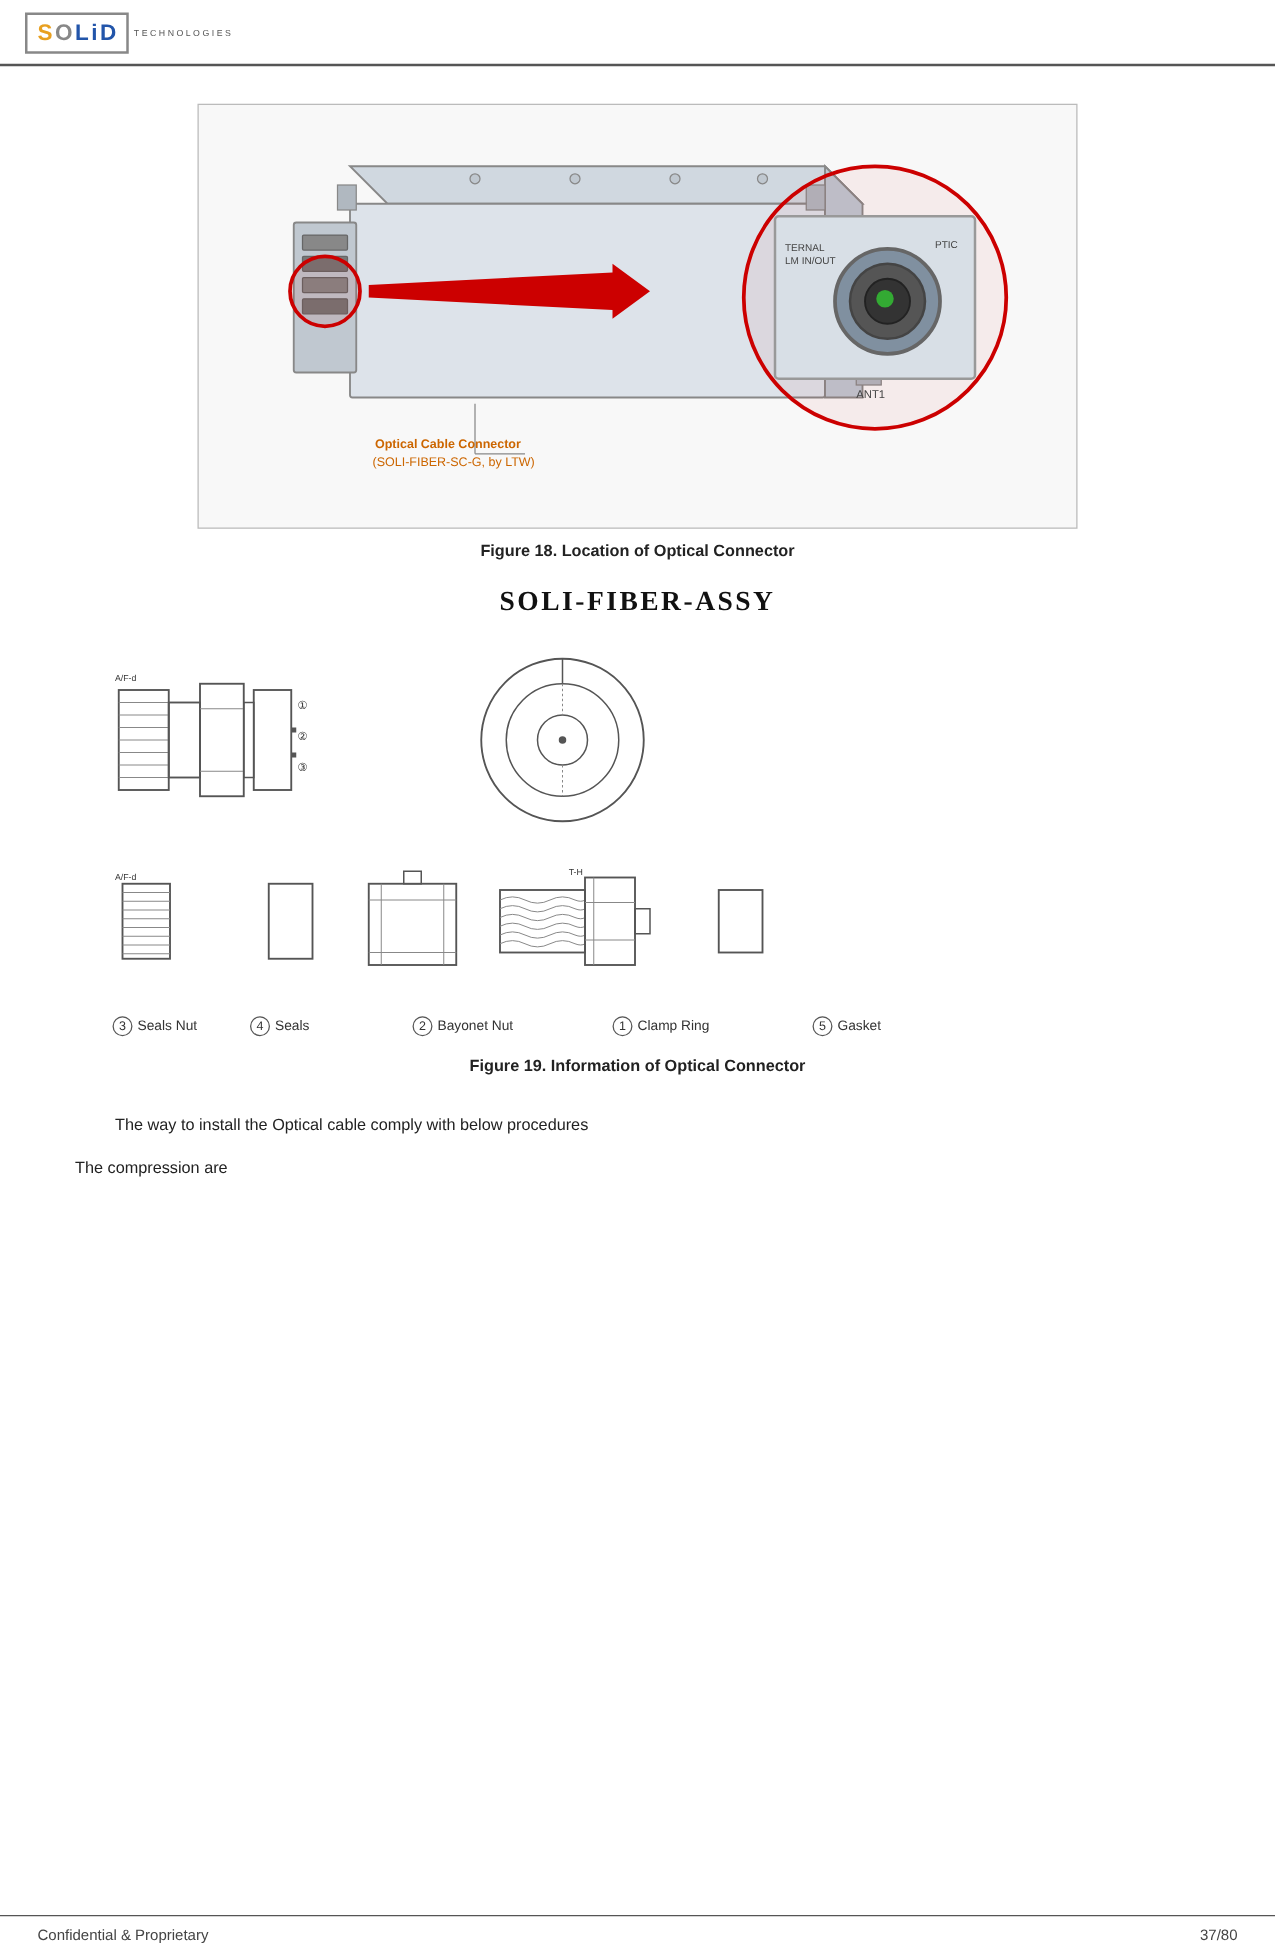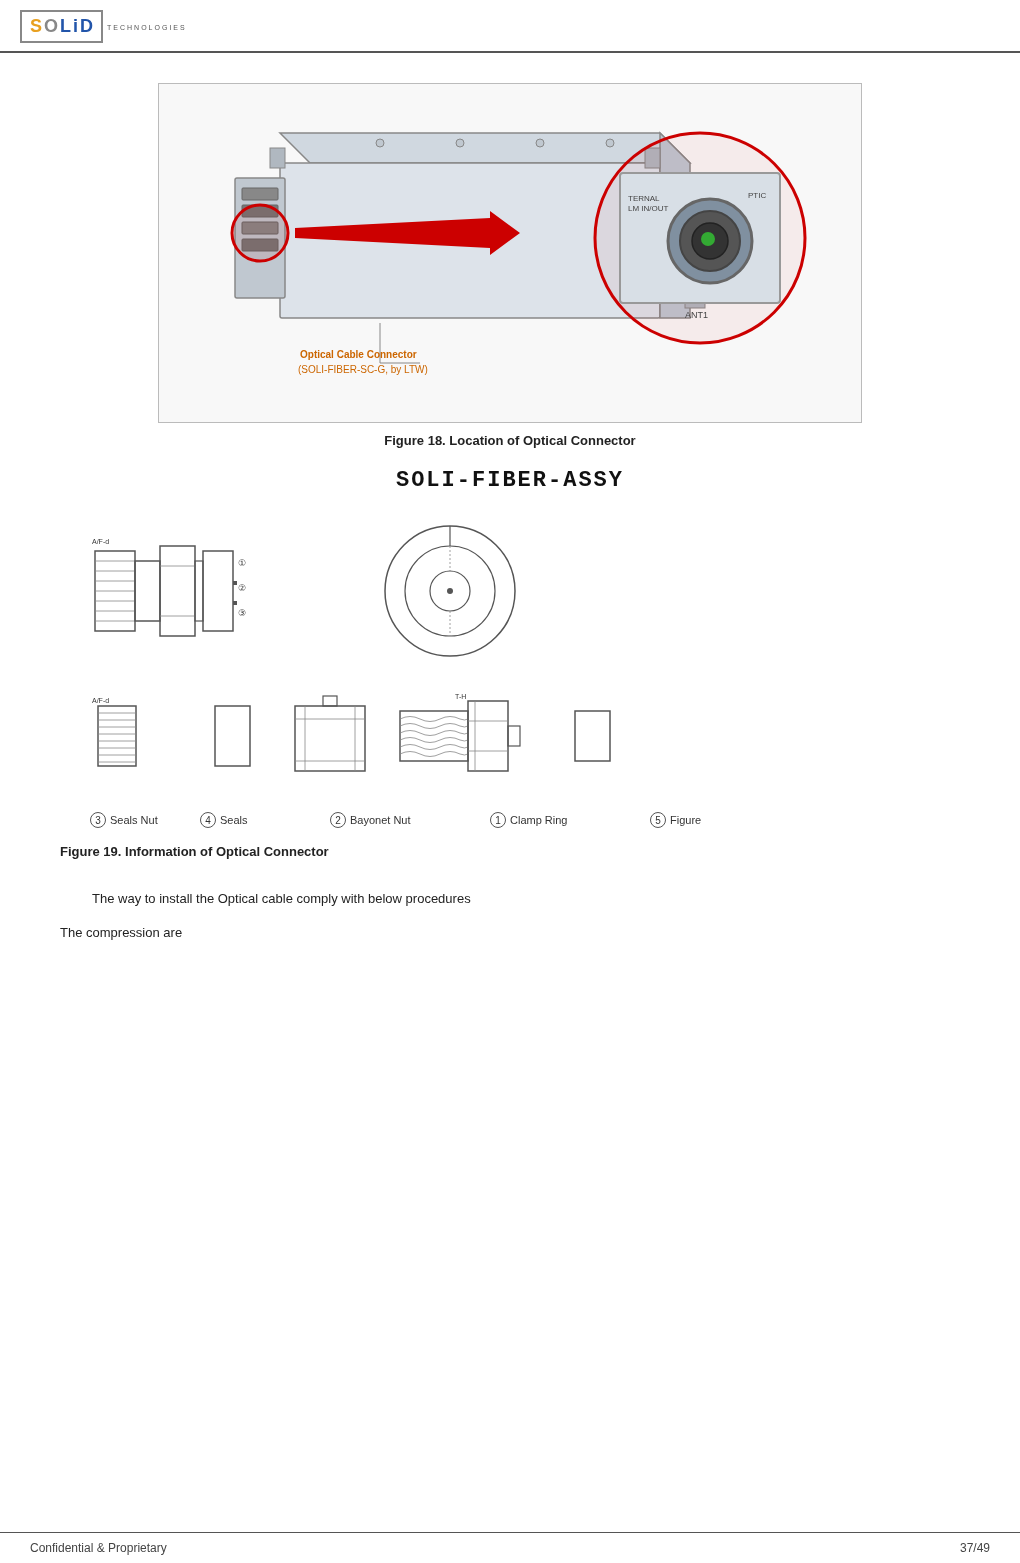--- a/index.html
+++ b/index.html
@@ -69,33 +69,33 @@
       justify-content: center;
       background: #f8f8f8;
       position: relative;
       overflow: hidden;
     }
 
     .figure-caption {
       font-size: 13px;
       font-weight: bold;
       margin-top: 10px;
-      text-align: left;
+      text-align: center;
     }
 
     
     .para {
       margin: 14px 0;
       font-size: 13px;
       line-height: 1.5;
     }
 
     
     .fiber-title {
-      font-family: Liberation Mono, monospace;
+      font-family: Liberation Serif, serif;
       font-size: 22px;
       font-weight: bold;
       text-align: center;
       letter-spacing: 2px;
       margin: 16px 0 20px 0;
       color: #111;
     }
 
     
     .tech-drawings {
@@ -375,32 +375,32 @@
       <div style="width:150px; display:flex; align-items:center; gap:4px; margin-left:10px;">
         <span class="part-num">2</span>
         <span>Bayonet  Nut</span>
       </div>
       <div style="width:150px; display:flex; align-items:center; gap:4px; margin-left:10px;">
         <span class="part-num">1</span>
         <span>Clamp  Ring</span>
       </div>
       <div style="display:flex; align-items:center; gap:4px; margin-left:10px;">
         <span class="part-num">5</span>
-        <span>Figure</span>
+        <span>Gasket</span>
       </div>
     </div>
 
   </div>
 
   <div style="text-align:center; margin: 16px 0 28px 0;">
     <div class="figure-caption">Figure 19. Information of Optical Connector</div>
   </div>
 
   <p class="para" style="margin-top:30px;margin-left:32px;">The way to install the Optical cable comply with below procedures</p>
 
   <p class="para">The compression are</p>
 
 </div>
 
 <div class="footer">
   <span>Confidential &amp; Proprietary</span>
-  <span>37/49</span>
+  <span>37/80</span>
 </div>
 
 </body></html>

